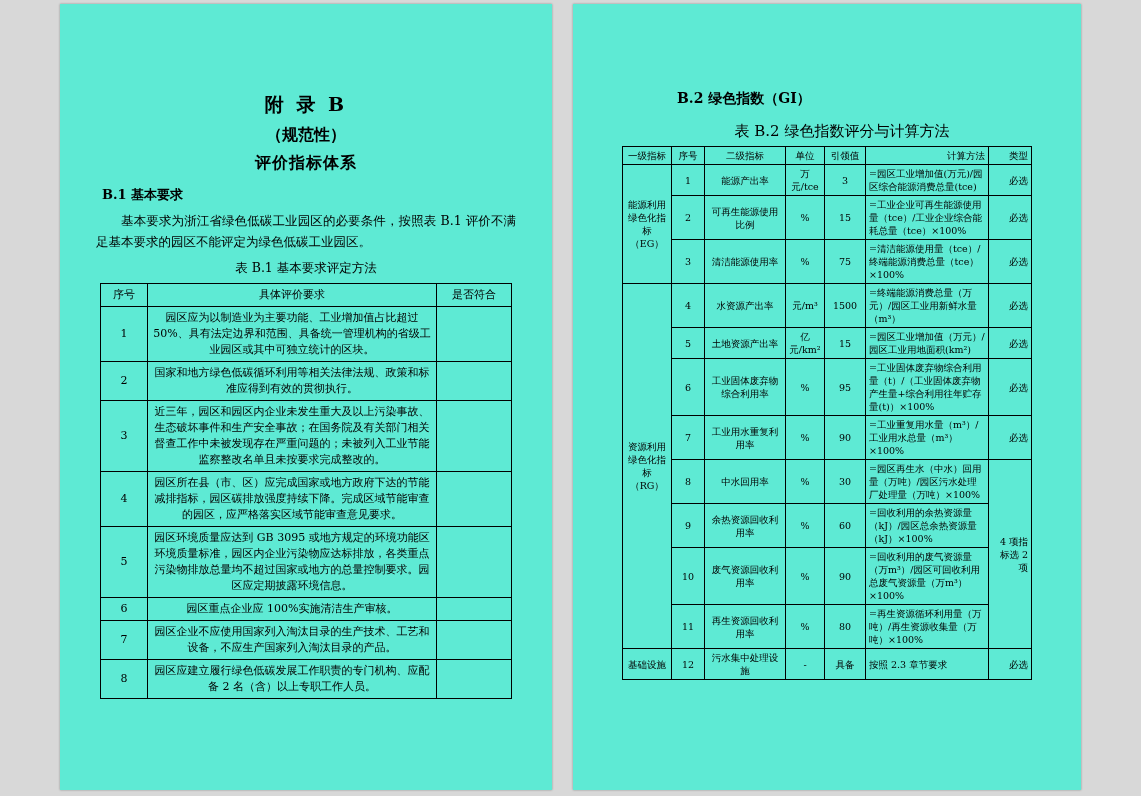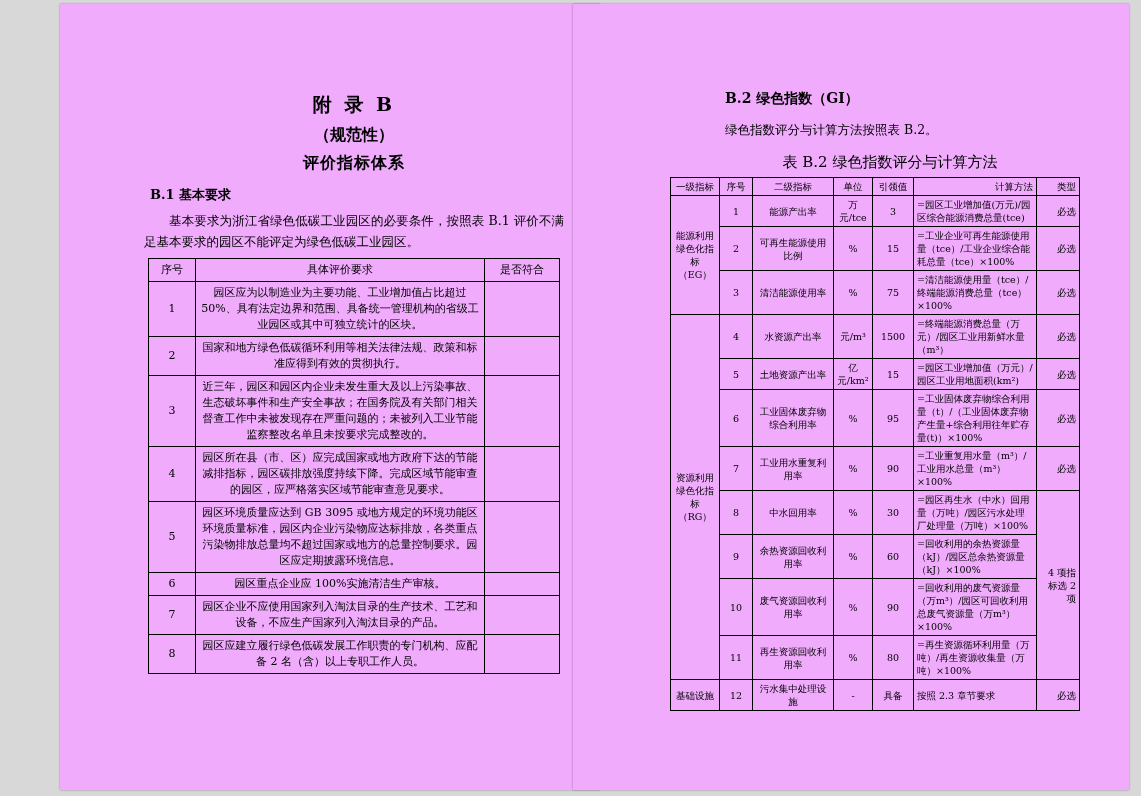--- a/index.html
+++ b/index.html
@@ -11,24 +11,23 @@
   #root {
     position: relative;
     width: 1141px;
     height: 796px;
     background: #d8d8d8;
     overflow: hidden;
   }
   .page {
     position: absolute;
     top: 4px;
-    background: #f0abfc;
+    background: #5eead4;
     box-shadow: 0 0 2px rgba(0,0,0,0.35);
     overflow: hidden;
-    padding-left: 48px;
   }
   #page-left {
     left: 60px;
     width: 492px;
     height: 786px;
   }
   #page-right {
     left: 573px;
     width: 508px;
     height: 786px;
@@ -160,20 +159,21 @@
   <div class="page" id="page-left">
     <div class="inner">
       <div class="appendix-title">附 录 B</div>
       <div class="appendix-sub">（规范性）</div>
       <div class="appendix-sub2">评价指标体系</div>
 
       <div class="sec-heading">B.1 基本要求</div>
 
       <div class="para"><span class="indent"></span><span>基本要求为浙江省绿色低碳工业园区的必要条件，按照表 B.1 评价不满足基本要求的园区不能评定为绿色低碳工业园区。</span></div>
 
+      <div class="tbl-caption">表 B.1 基本要求评定方法</div>
 
       <table class="doc" id="t-basic">
         <thead>
           <tr>
             <td class="c-no">序号</td>
             <td class="c-req" style="text-align:center">具体评价要求</td>
             <td class="c-ok">是否符合</td>
           </tr>
         </thead>
         <tbody>
@@ -219,21 +219,20 @@
           </tr>
         </tbody>
       </table>
 
     </div>
   </div>
 
   <div class="page" id="page-right">
     <div class="inner">
       <div class="r-heading">B.2 绿色指数（GI）</div>
-      <div class="r-para">绿色指数评分与计算方法按照表 B.2。</div>
       <div class="r-caption">表 B.2 绿色指数评分与计算方法</div>
 
       <table class="doc" id="t-gi">
         <thead>
           <tr>
             <td class="c1 hdr">一级指标</td>
             <td class="c2 hdr">序号</td>
             <td class="c3 hdr">二级指标</td>
             <td class="c4 hdr">单位</td>
             <td class="c5 hdr">引领值</td>

